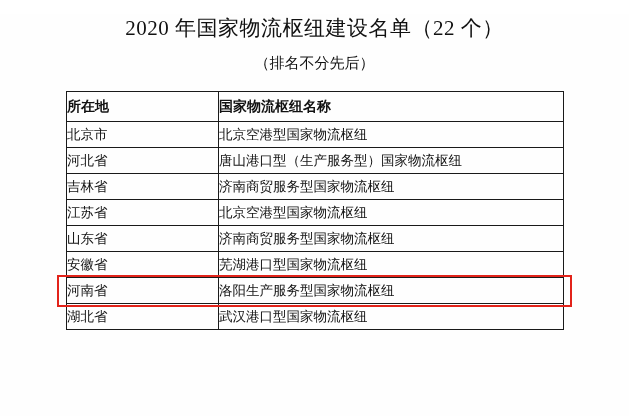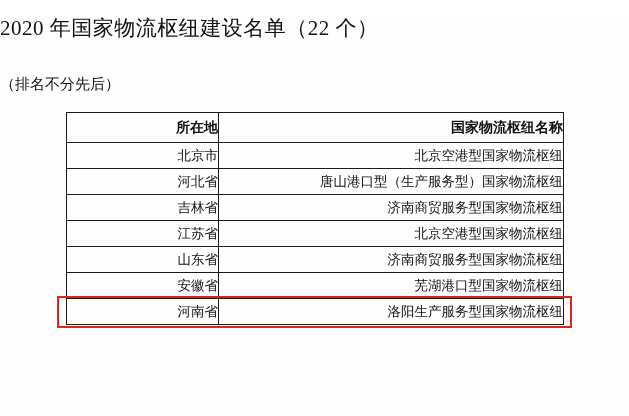--- a/index.html
+++ b/index.html
@@ -14,46 +14,46 @@
     font-family: "Liberation Serif", "DejaVu Serif", serif;
     color: #111111;
   }
   .page {
     position: relative;
     width: 629px;
     height: 416px;
     background: #fefefe;
   }
   .doc-title {
-    text-align: left;
+    text-align: center;
     font-size: 21px;
     letter-spacing: 0.5px;
     margin-top: 14px;
     color: #111;
     font-family: "Liberation Serif", "DejaVu Serif", serif;
   }
   .doc-subtitle {
-    text-align: left;
+    text-align: center;
     font-size: 15px;
-    margin-top: 33px;
+    margin-top: 12px;
     color: #111;
   }
   .table-wrap {
     position: relative;
     margin: 18px auto 0 auto;
     width: 497px;
   }
   table.listing {
     border-collapse: collapse;
     width: 100%;
     table-layout: fixed;
   }
   table.listing th, table.listing td {
     border: 1px solid #1a1a1a;
-    text-align: right;
+    text-align: left;
     font-size: 13.5px;
     height: 25px;
     line-height: 25px;
     padding: 0;
     color: #111;
     white-space: nowrap;
     overflow: hidden;
   }
   table.listing th {
     font-weight: bold;
@@ -115,18 +115,22 @@
             <td>济南商贸服务型国家物流枢纽</td>
           </tr>
           <tr>
             <td>安徽省</td>
             <td>芜湖港口型国家物流枢纽</td>
           </tr>
           <tr>
             <td>河南省</td>
             <td>洛阳生产服务型国家物流枢纽</td>
           </tr>
+          <tr>
+            <td>湖北省</td>
+            <td>武汉港口型国家物流枢纽</td>
+          </tr>
         </tbody>
     </table>
     <div class="highlight-box" style="top: 183.5px; height: 32px; border-color: rgb(226, 35, 26);"></div>
   </div>
 
 </div>
 
 </body></html>

